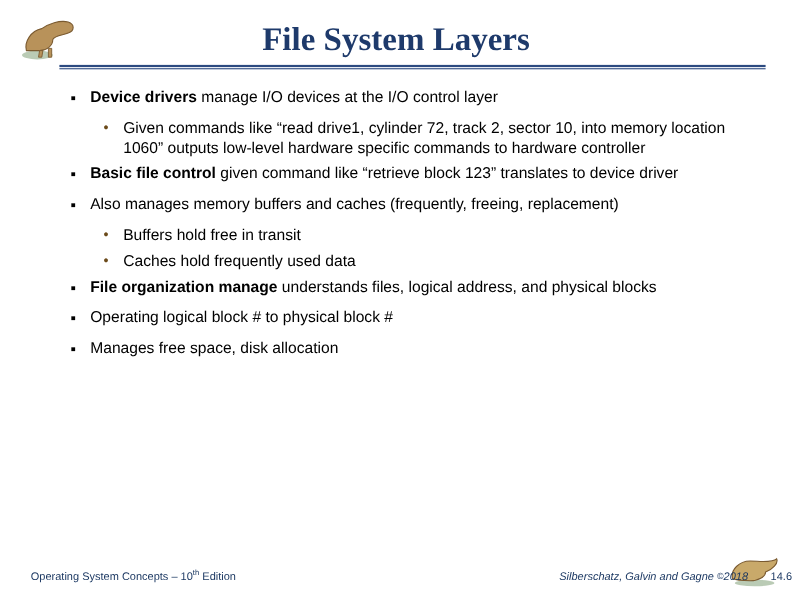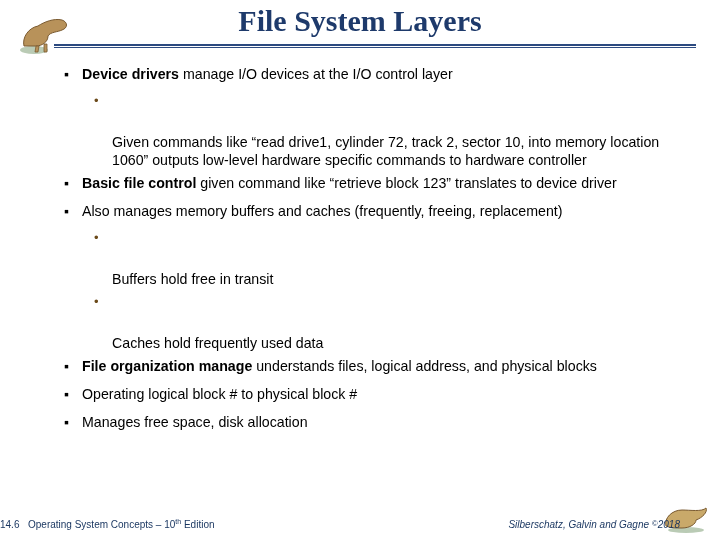--- a/index.html
+++ b/index.html
@@ -9,21 +9,21 @@
     font-family: Arial, Helvetica, sans-serif;
     color: #000;
     overflow: hidden;
   }
   .slide {
     position: relative;
     width: 720px; height: 540px;
     box-sizing: border-box;
   }
   .title-wrap {
-    padding-top: 4px;
+    padding-top: 19px;
     text-align: center;
   }
   .title {
     display: inline-block;
     font-family: Georgia, "Times New Roman", serif;
     font-size: 30px;
     font-weight: bold;
     color: #1e3a6b;
   }
   .rule {
@@ -52,37 +52,37 @@
   .lvl2 {
     display: flex;
     margin: 6px 0 6px 30px;
   }
   .lvl2 .bullet {
     flex: 0 0 18px;
     color: #6b4a1a;
     font-size: 13px;
     line-height: 1.1;
   }
-  .lvl2 .txt { flex: 1; margin-top: 40px; }
+  .lvl2 .txt { flex: 1; }
   b { font-weight: bold; }
   .footer {
     position: absolute;
     left: 0; right: 0; bottom: 8px;
     height: 24px;
     font-size: 10px;
     color: #17345f;
   }
   .footer .left {
     position: absolute; left: 28px; bottom: 2px;
     font-family: Arial, sans-serif;
   }
   .footer .left sup { font-size: 7px; }
   .footer .center {
     position: absolute; left: 0; right: 0; bottom: 2px;
-    text-align: left;
+    text-align: right;
   }
   .footer .right {
     position: absolute; right: 40px; bottom: 2px;
     color: #17345f;
     font-style: italic;
   }
   .footer .right .copy { font-size: 8px; vertical-align: top; }
   
   .dino-top {
     position: absolute;

